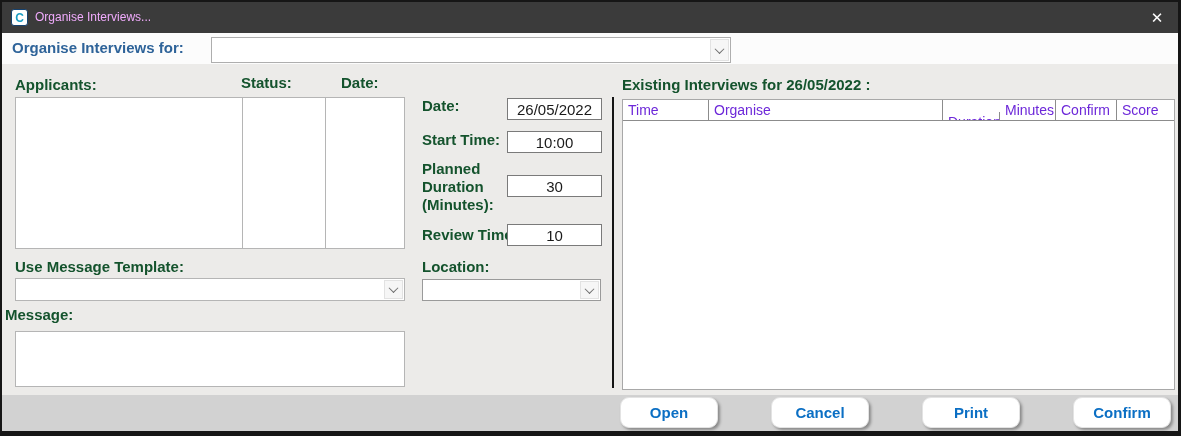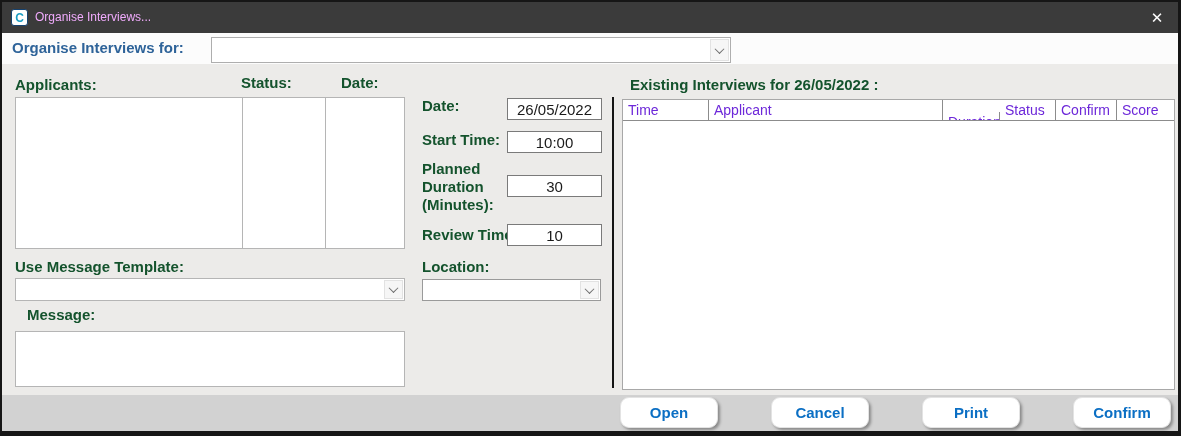--- a/index.html
+++ b/index.html
@@ -136,21 +136,21 @@
   </div>
 
   <div class="lbl" style="left:13px; top:256px;">Use Message Template:</div>
   <div class="combo" id="template-combo">
     <span class="combo-value"></span>
     <span class="combo-btn">
         <span class="chev"></span>
       </span>
   </div>
 
-  <div class="lbl" style="left:25px; top:304px;">Message:</div>
+  <div class="lbl" style="left:3px; top:304px;">Message:</div>
   <textarea class="msg-area" value="" style=""></textarea>
 
   <div class="lbl" style="left:420px; top:95px;">Date:</div>
   <input class="detail-input" style="top: 96px;" value="26/05/2022">
 
   <div class="lbl" style="left:420px; top:129px;">Start Time:</div>
   <input class="detail-input" style="top: 129px;" value="10:00">
 
   <div class="lbl" style="left:420px; top:158px; width:88px; line-height:18px;">Planned Duration (Minutes):</div>
   <input class="detail-input" style="top: 173px;" value="30">
@@ -161,27 +161,27 @@
   <div class="lbl" style="left:420px; top:256px;">Location:</div>
   <div class="combo" id="location-combo">
     <span class="combo-value"></span>
     <span class="combo-btn">
         <span class="chev"></span>
       </span>
   </div>
 
   <div class="vdivider"></div>
 
-  <div class="lbl" style="left:620px; top:74px;margin-left:8px;">Existing Interviews for 26/05/2022 :</div>
+  <div class="lbl" style="left:620px; top:74px;">Existing Interviews for 26/05/2022 :</div>
   <div class="ex-table">
     <div class="ex-header">
       <div class="ex-cell c-time">Time</div>
-      <div class="ex-cell c-applicant">Applicant</div>
+      <div class="ex-cell c-applicant">Organise</div>
       <div class="ex-cell c-duration">Duration</div>
-      <div class="ex-cell c-review">Status</div>
+      <div class="ex-cell c-review">Minutes</div>
       <div class="ex-cell c-confirm">Confirm</div>
       <div class="ex-cell c-score">Score</div>
     </div>
   </div>
 
   <div class="footer"></div>
   <div class="btn" id="open-btn">Open</div>
   <div class="btn" id="cancel-btn">Cancel</div>
   <div class="btn" id="print-btn">Print</div>
   <div class="btn" id="confirm-btn">Confirm</div>

